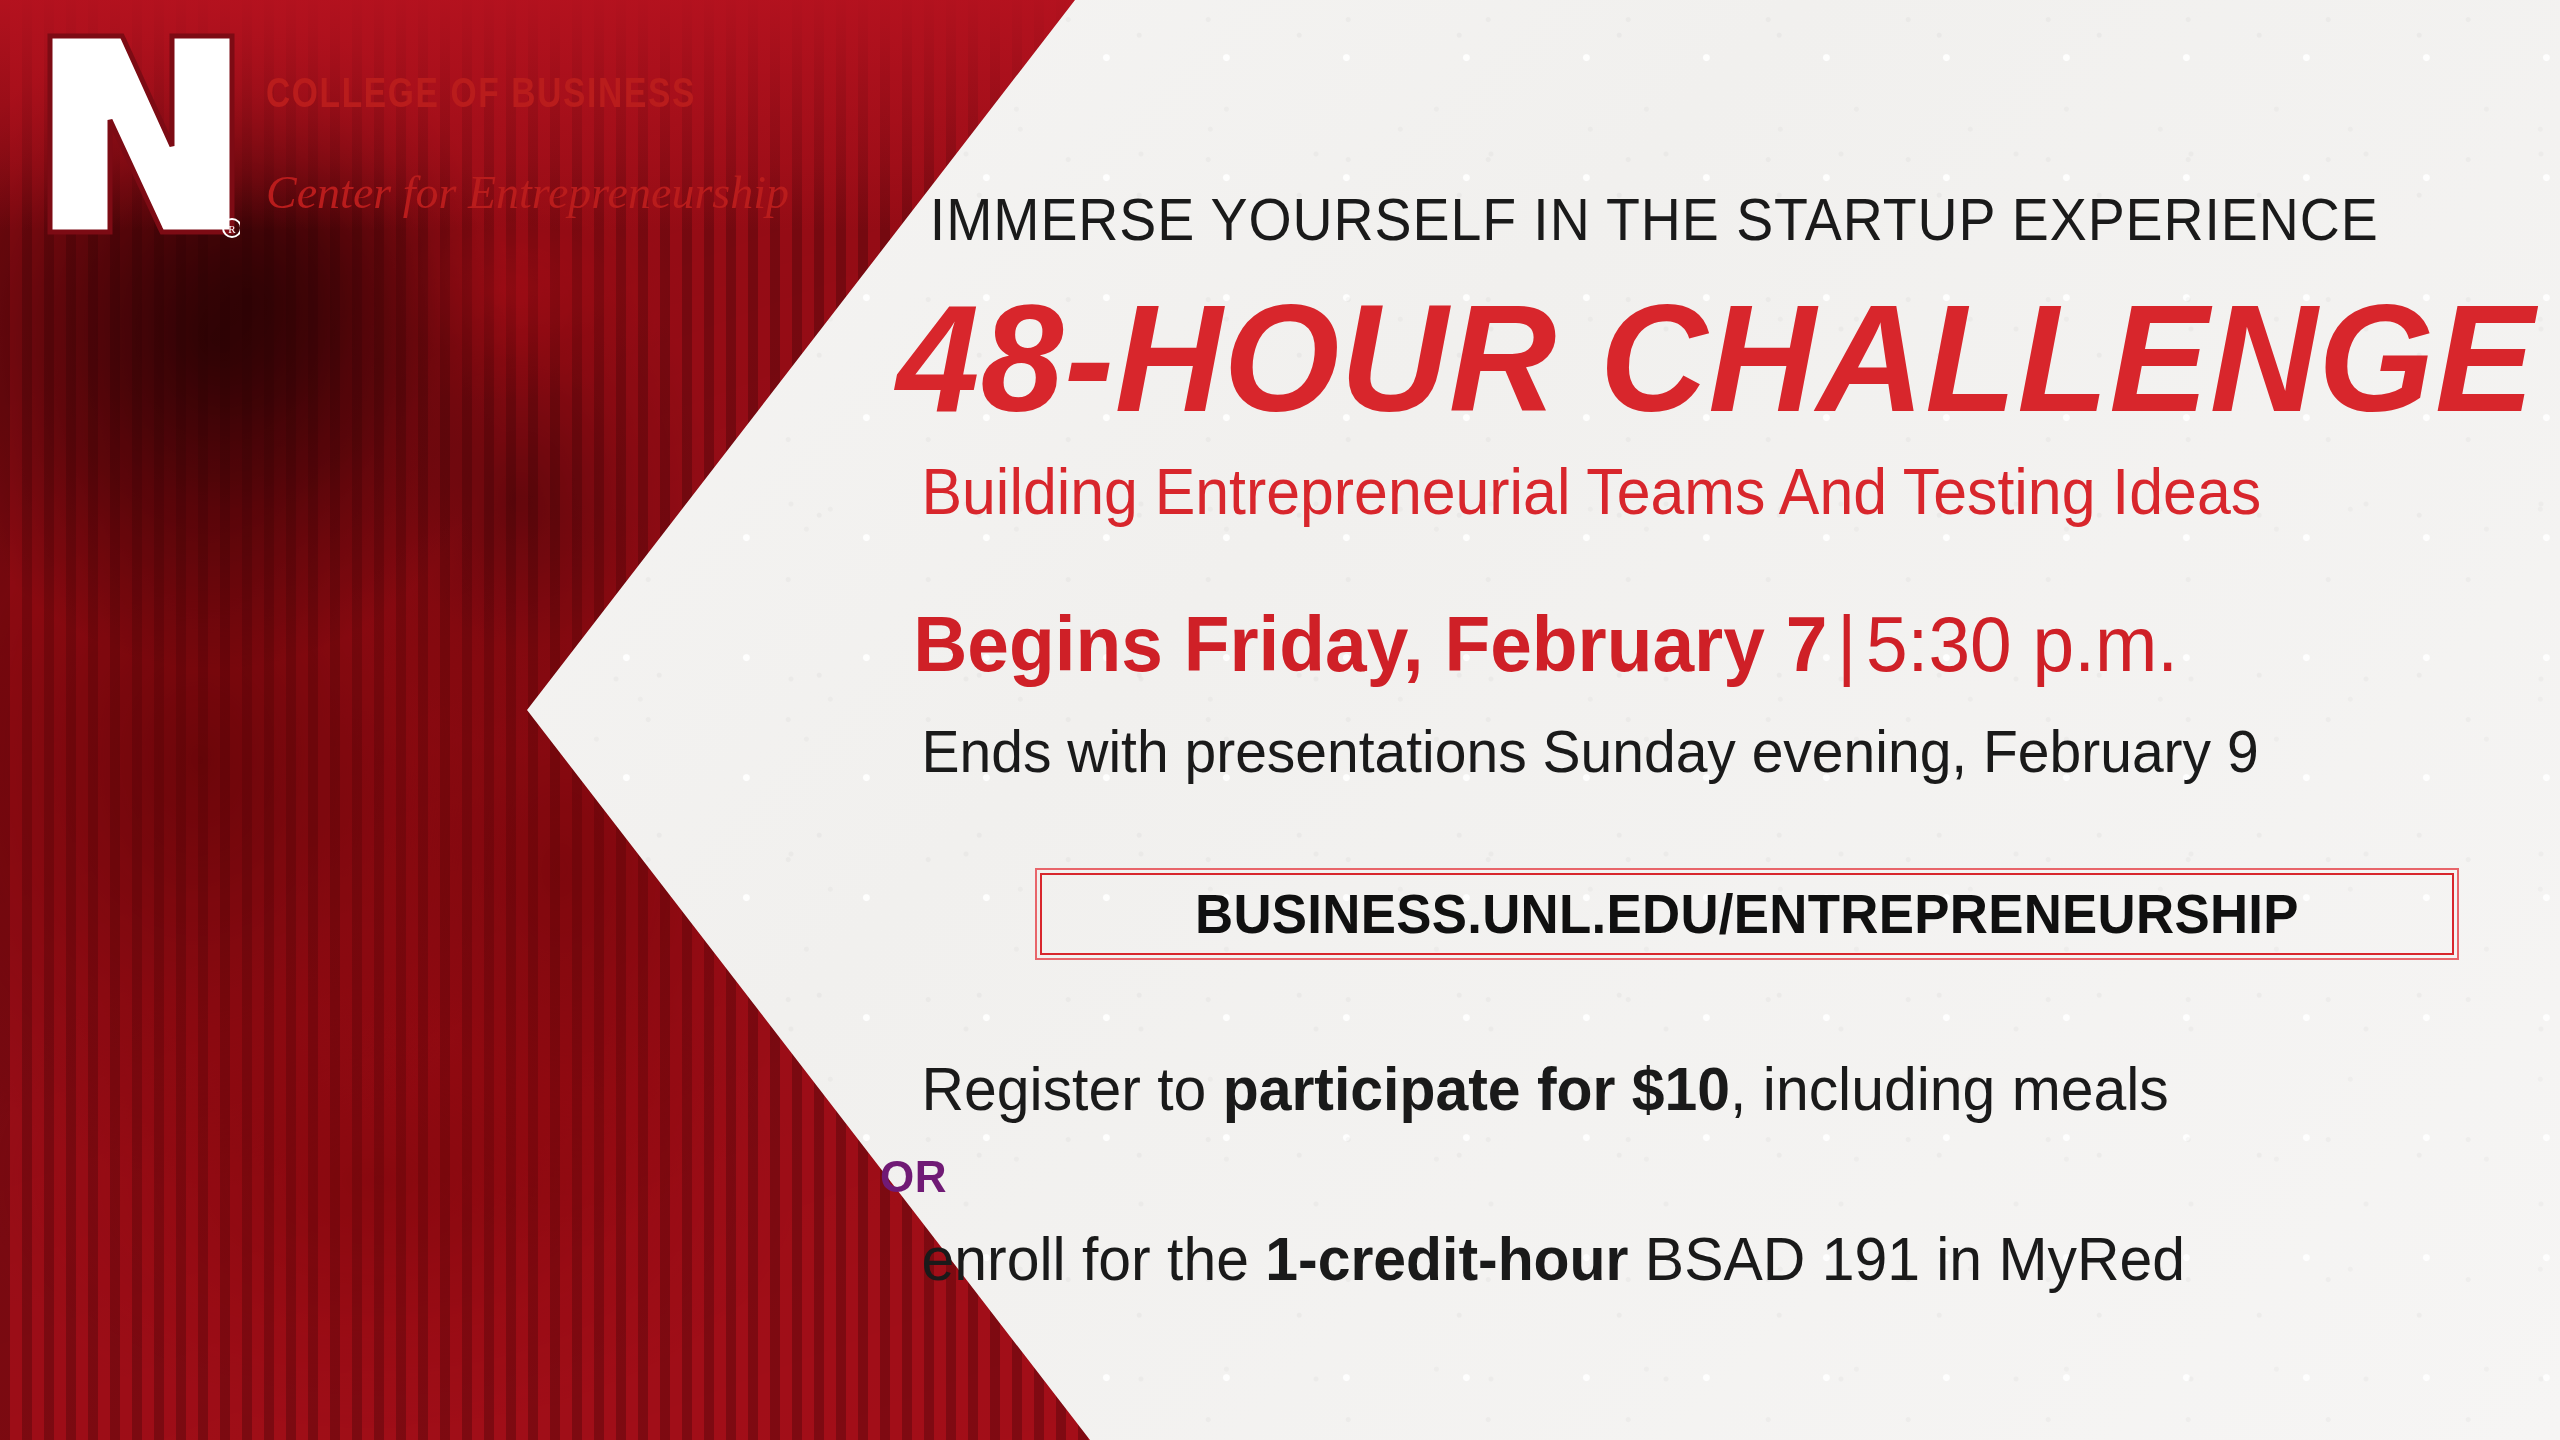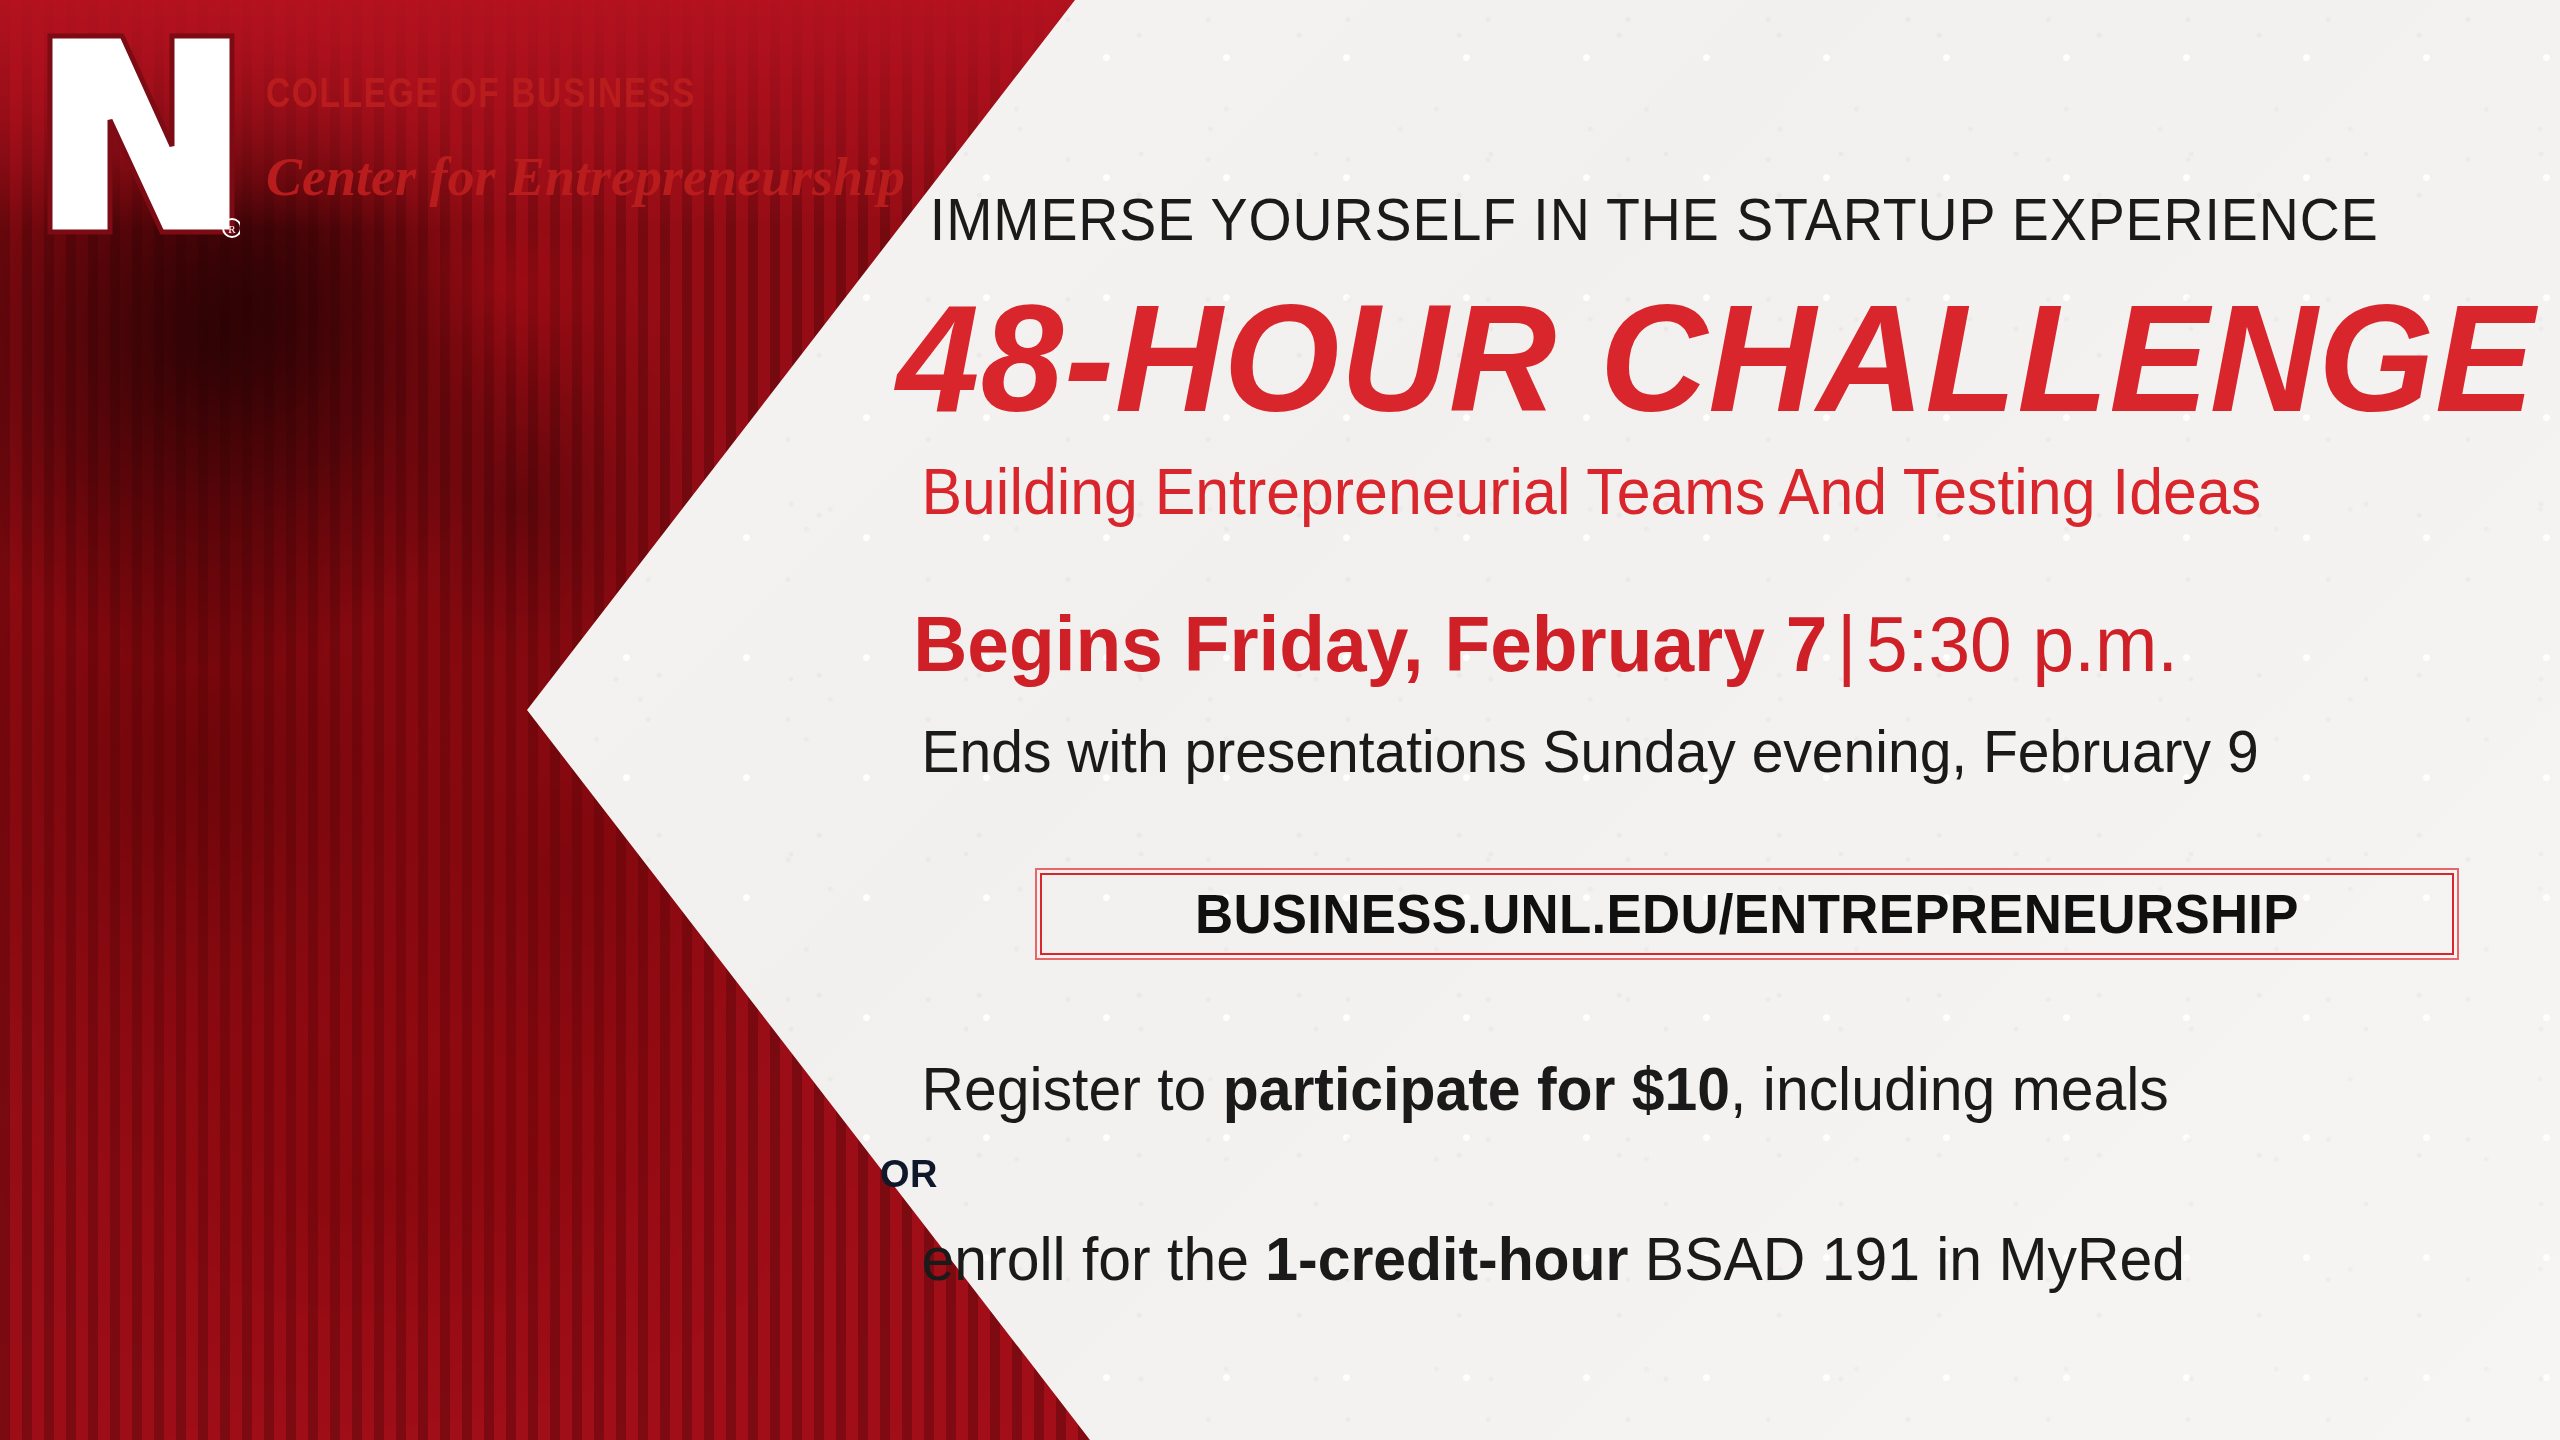--- a/index.html
+++ b/index.html
@@ -108,24 +108,24 @@
     font-size: 42px;
     letter-spacing: 2.0px;
     line-height: 1;
     transform: scaleX(0.80);
     transform-origin: left center;
     white-space: nowrap;
   }
   .center-line {
     font-family: "Liberation Serif", serif;
     font-style: italic;
-    font-weight: 700;
-    font-size: 54px;
-    line-height: 1;
-    margin-top: 36px;
+    font-weight: 400;
+    font-size: 46px;
+    line-height: 1;
+    margin-top: 56px;
     white-space: nowrap;
   }
 
   
   .popup-block {
     position: absolute;
     left: 44px;
     bottom: 42px;
     z-index: 6;
     color: #ffffff;
@@ -282,23 +282,23 @@
     transform: scaleX(0.95);
   }
   .reg-line .bold { font-weight: 700; }
 
   .or-line {
     position: absolute;
     left: 0; right: 0;
     top: 1155px;
     font-family: "Liberation Sans Narrow", "Liberation Sans", sans-serif;
     font-weight: 700;
-    font-size: 38px;
-    line-height: 1;
-    color: #0f172a;
+    font-size: 44px;
+    line-height: 1;
+    color: #701a75;
     letter-spacing: 0.5px;
   }
 
   .enroll-line {
     position: absolute;
     left: 0; right: 0;
     top: 1228px;
     font-family: "Liberation Sans Narrow", "Liberation Sans", sans-serif;
     font-weight: 400;
     font-size: 62px;

